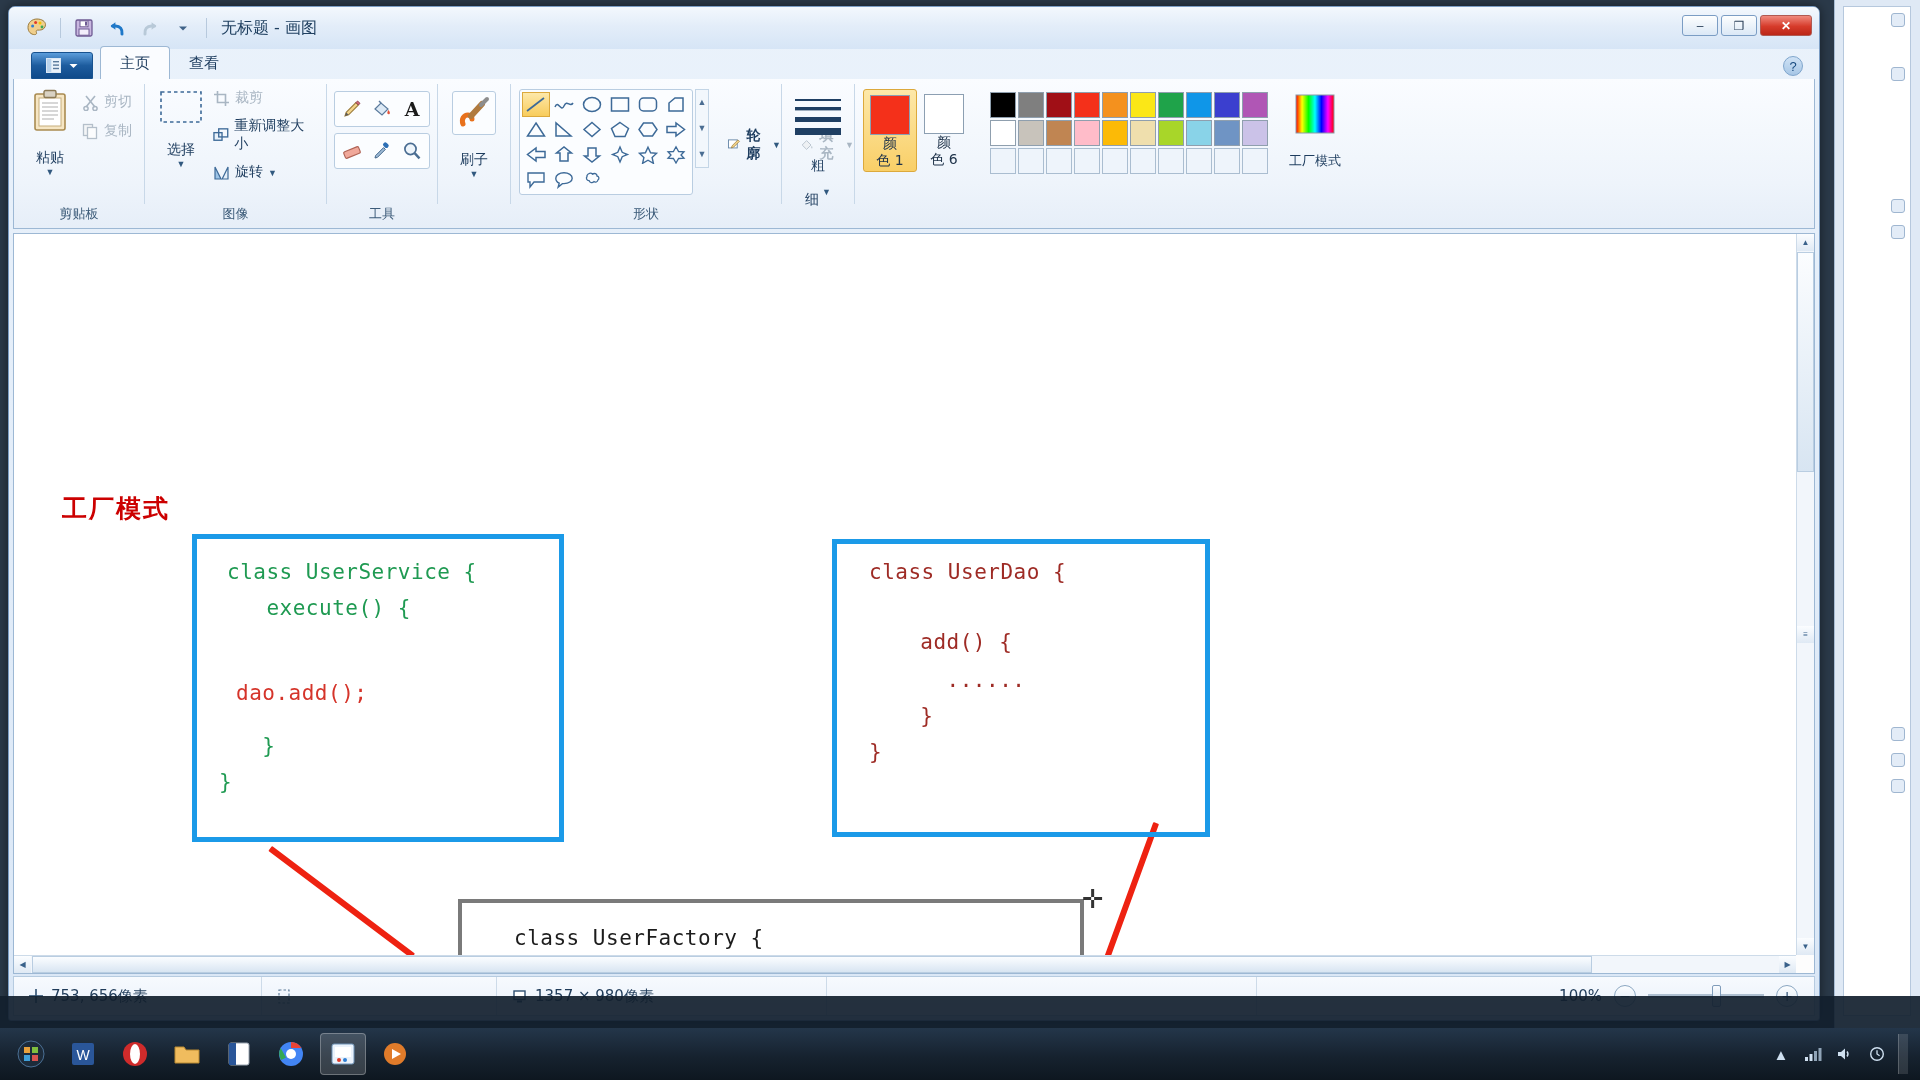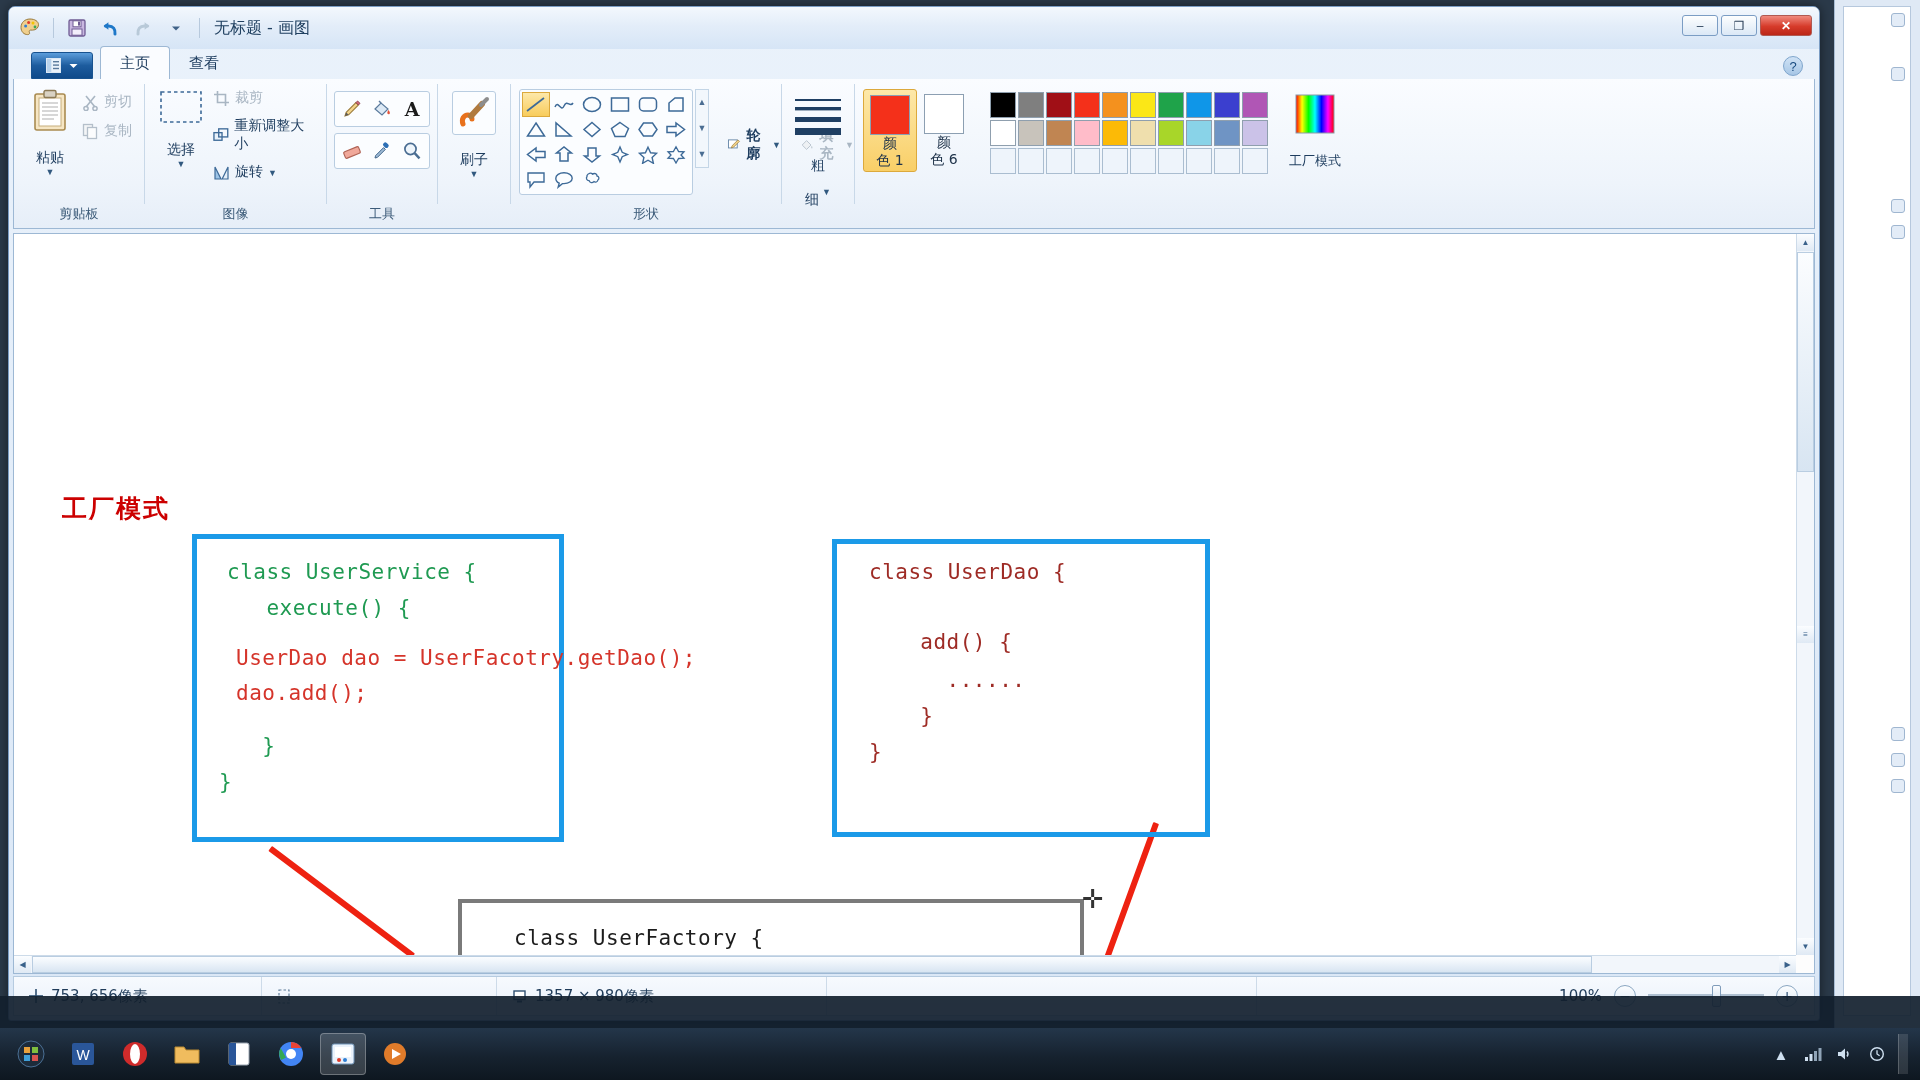--- a/index.html
+++ b/index.html
@@ -40,21 +40,21 @@
     box-shadow: 0 0 12px rgba(0,0,0,.5);
   }
 
   
   #titlebar {
     position: relative; height: 42px;
     background: linear-gradient(180deg,#f3f8fd 0%,#e3edf9 45%,#d6e5f6 100%);
     border-radius: 6px 6px 0 0;
     display: flex; align-items: center;
   }
-  #qat { display: flex; align-items: center; gap: 7px; padding-left: 8px; }
+  #qat { display: flex; align-items: center; gap: 7px; padding-left: 15px; }
   .qat-sep { width:1px; height:20px; background:#b7c9dd; margin:0 3px; }
   .qat-btn { width: 26px; height: 26px; display:flex; align-items:center; justify-content:center; border-radius:3px; }
   .titletext {
     font-size: 16px; color: #204060; margin-left: 4px;
     font-family: "DejaVu Sans", sans-serif;
     white-space: nowrap;
   }
   #winbuttons { position: absolute; right: 7px; top: 8px; display: flex; gap: 3px; }
   .winbtn {
     width: 36px; height: 21px; border: 1px solid #7b9dc4;
@@ -687,21 +687,20 @@
       <div id="paper">
 
         <div id="heading">工厂模式</div>
 
         <div class="redline" style="left:258px; top:612px; width:179px; transform: rotate(37deg);"></div>
         <div class="redline" style="left:1145px; top:590px; width:150px; transform: rotate(110deg);"></div>
 
         <div class="box" style="left:178px; top:300px; width:372px; height:308px; border:5px solid #1b9ae8;"></div>
         <div class="codeline" style="left:213px; top:326px; color:#1f9a52;">class UserService {</div>
         <div class="codeline" style="left:213px; top:362px; color:#1f9a52;">   execute() {</div>
-        <div class="codeline" style="left:222px; top:412px; color:#d5342a; z-index:4;">UserDao dao = UserFacotry.getDao();</div>
         <div class="codeline" style="left:222px; top:447px; color:#d5342a; z-index:4;">dao.add();</div>
         <div class="codeline" style="left:222px; top:500px; color:#1f9a52;">  }</div>
         <div class="codeline" style="left:205px; top:536px; color:#1f9a52;">}</div>
 
         <div class="box" style="left:818px; top:305px; width:378px; height:298px; border:5px solid #1b9ae8;"></div>
         <div class="codeline" style="left:855px; top:326px; color:#9e2b25;">class UserDao {</div>
         <div class="codeline" style="left:880px; top:396px; color:#9e2b25;">  add() {</div>
         <div class="codeline" style="left:880px; top:434px; color:#9e2b25;">    ......</div>
         <div class="codeline" style="left:880px; top:470px; color:#9e2b25;">  }</div>
         <div class="codeline" style="left:855px; top:506px; color:#9e2b25;">}</div>

